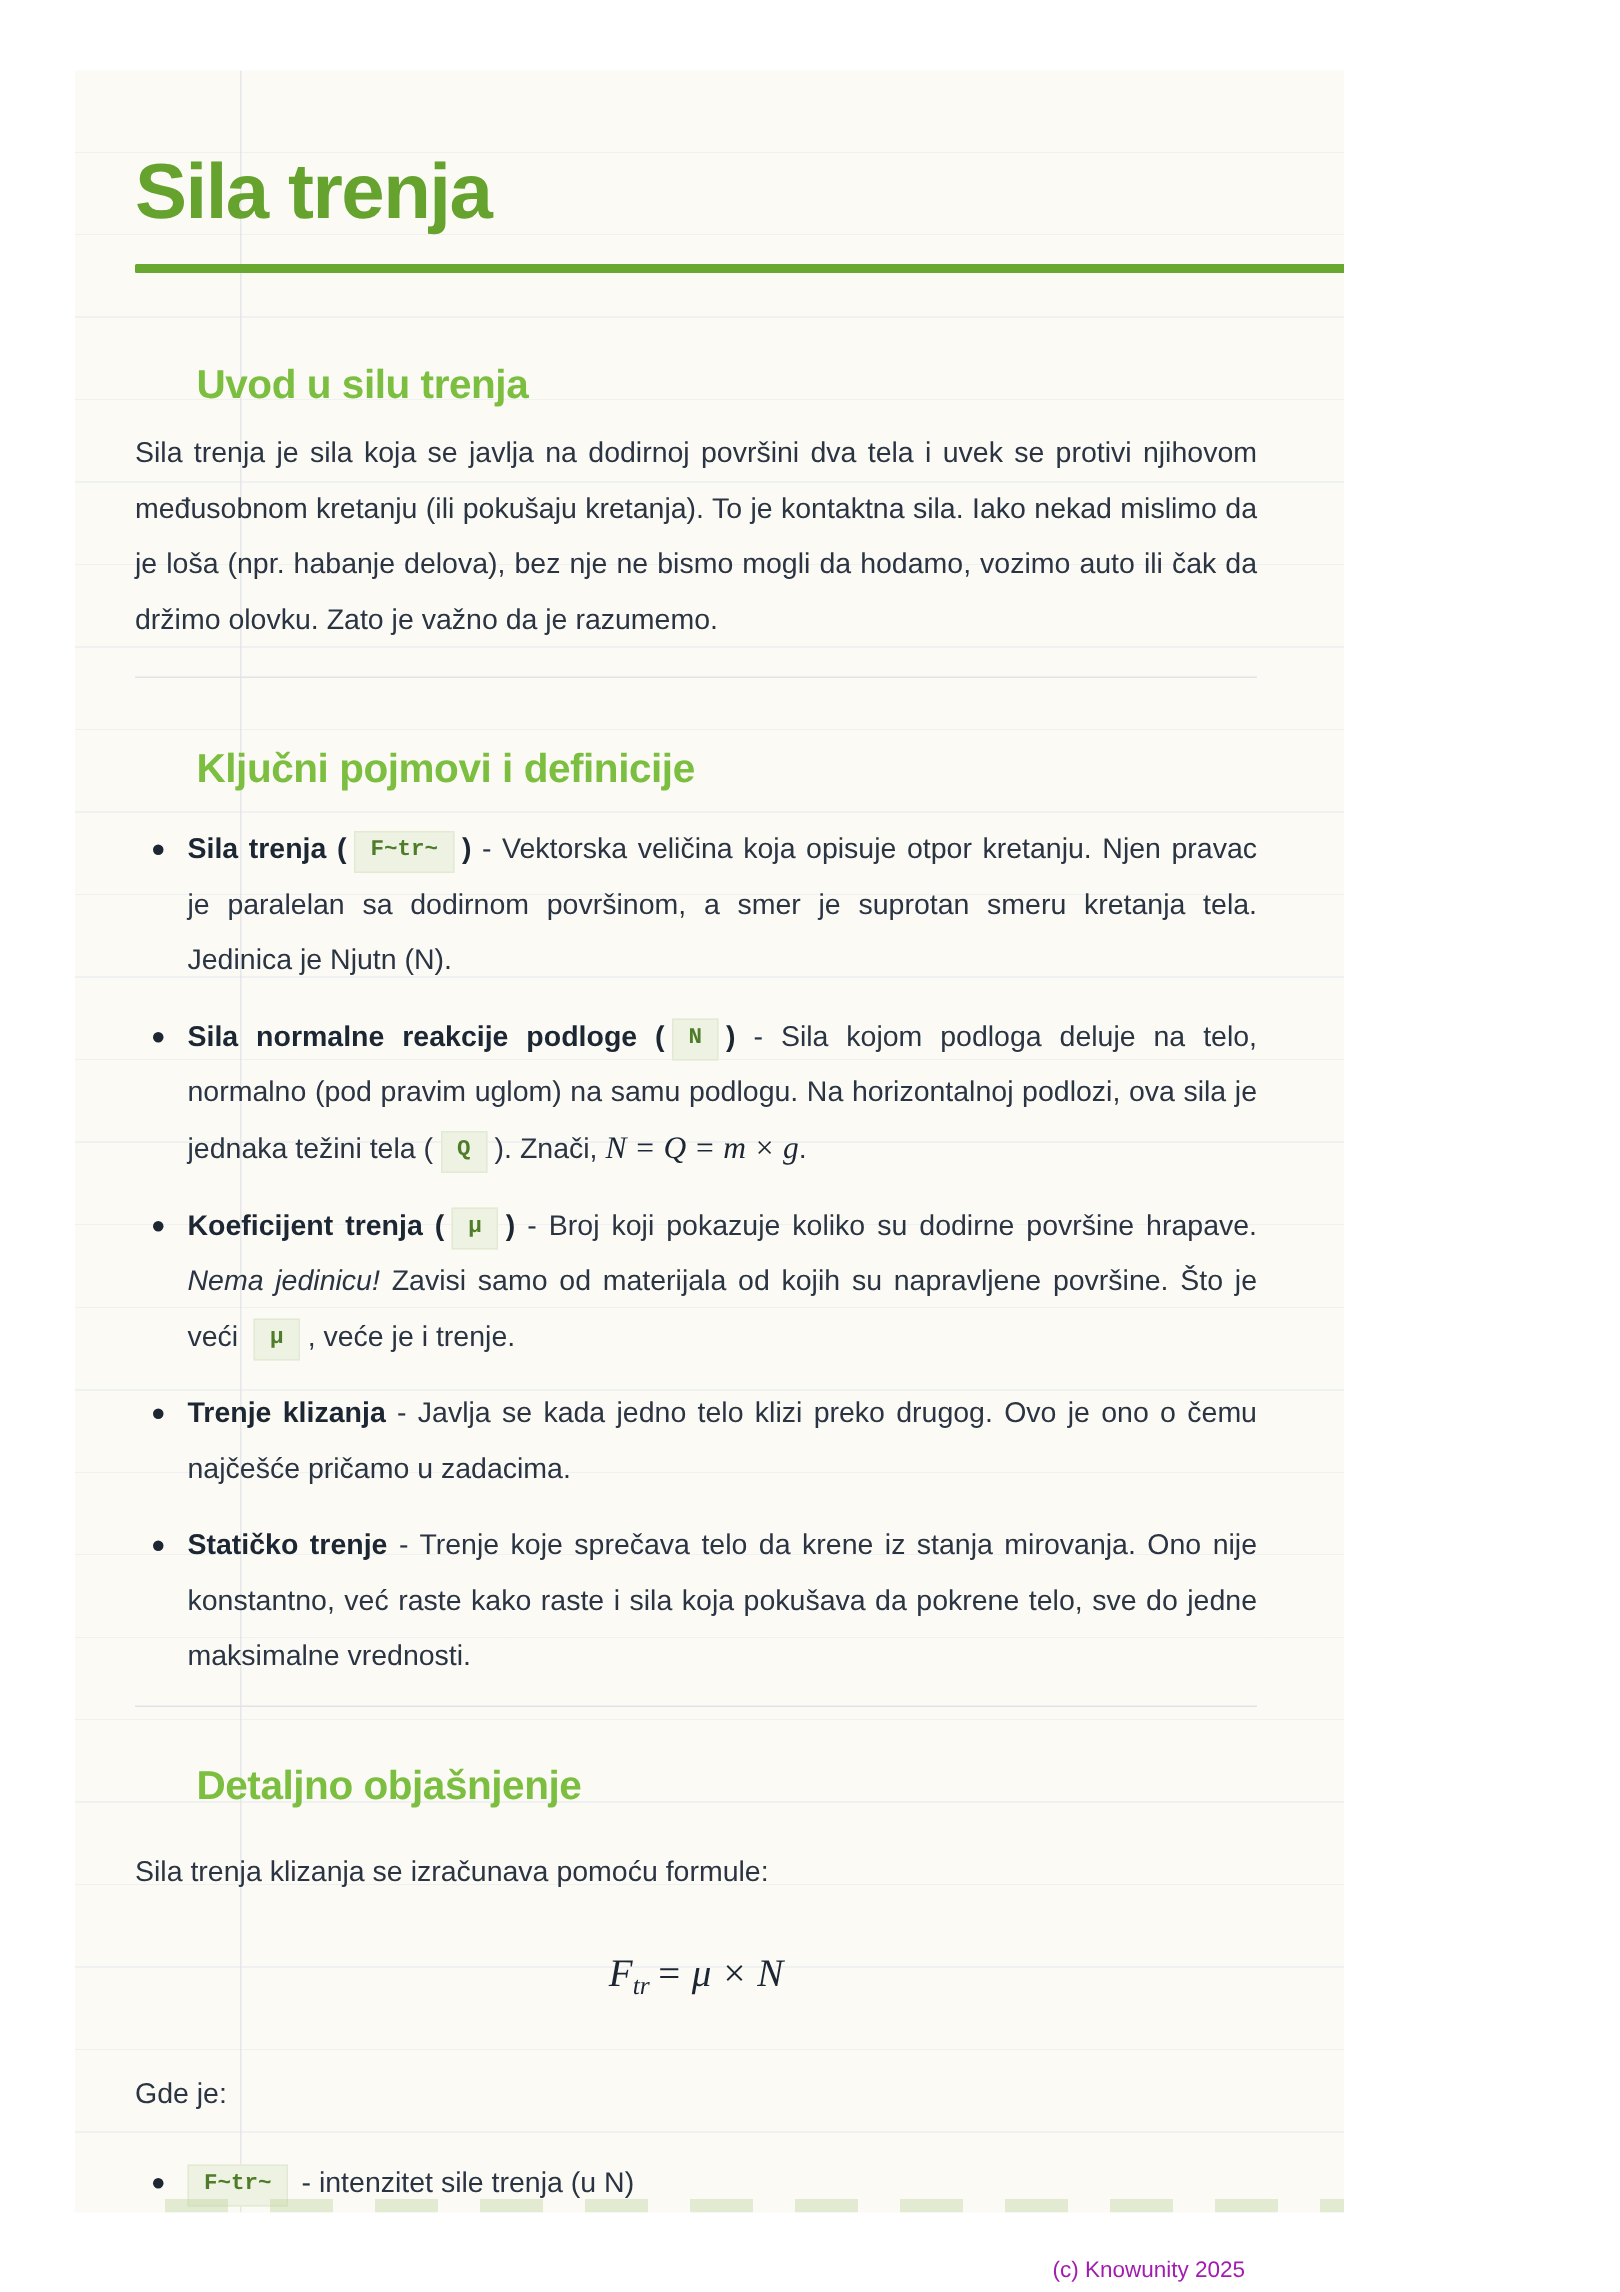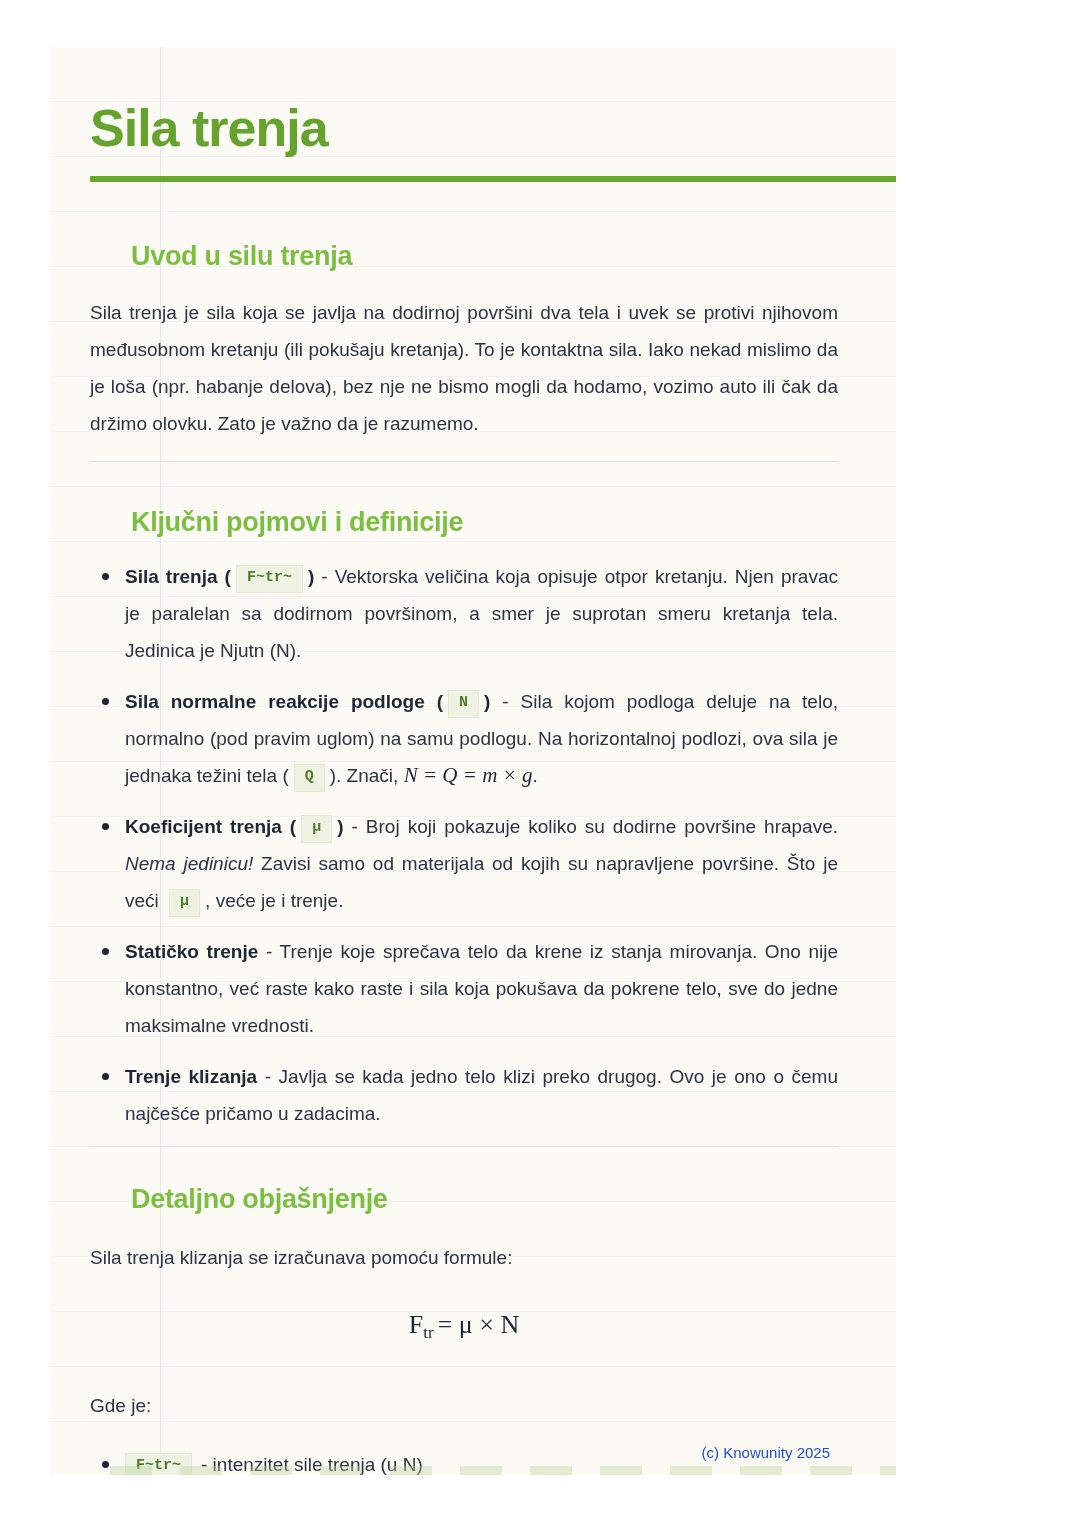--- a/index.html
+++ b/index.html
@@ -39,21 +39,21 @@
   h2.section-heading {
     font-size:27px; line-height:32px; font-weight:700; color:#7cbe40; letter-spacing:-0.3px;margin-left:41px;
   }
   .h2-intro   { margin-top:58px; }
   .h2-key     { margin-top:44px; }
   .h2-detail  { margin-top:36px; }
 
   p.body-text {
     font-size:19px; line-height:37px; text-align:justify; color:#2b3442;
   }
-  .p-intro { margin-top:22px; }
+  .p-intro { margin-top:12px; }
   .p-formula-intro { margin-top:24px; text-align:left; }
   .p-where { margin-top:44px; text-align:left; }
 
   .divider { margin-top:19px; width:748px; height:1px; background:#e2e2e8; }
   .divider-2 { margin-top:8px; }
 
   ul.term-list { margin-top:20px; list-style:none; }
   ul.term-list > li {
     position:relative; padding-left:35px; margin-bottom:14px;
     font-size:19px; line-height:37px; text-align:justify; color:#2b3442;
@@ -71,35 +71,35 @@
   }
   .badge {
     display:inline-block; margin:0 5px; padding:1px 10px 3px;
     background:#edf2e3; border:1px solid #e2ead3; border-radius:0;
     font-family:"Liberation Mono", monospace; font-weight:700; font-size:15px;
     color:#4e7c28; line-height:22px; vertical-align:2px;
   }
 
   .formula-block { margin-top:34px; text-align:center; }
   .formula {
-    font-family:"Liberation Serif", serif; 
+    font-family:"Liberation Serif", serif; font-style:italic;
     font-size:26px; color:#1c2733;
   }
   .formula .sub {
     font-size:17px; vertical-align:-5px; margin-right:4px;
   }
 
   ul.where-list { margin-top:22px; list-style:none; }
   ul.where-list > li {
     position:relative; padding-left:35px; font-size:19px; line-height:37px; color:#2b3442;
   }
 
   .footer-credit {
-    position:absolute; top:1444px; right:66px; z-index:5;
-    font-size:15px; color:#1d4ed8;text-align:center;
+    position:absolute; top:1505px; right:66px; z-index:5;
+    font-size:15px; color:#a21caf;text-align:center;
   }
 </style>
 </head>
 <body>
 
 <div class="page">
   <div class="card">
     <div class="margin-line"></div>
     <div class="stripe"></div>
 
@@ -118,24 +118,24 @@
         <li>
           <span class="dot"></span><span class="bold">Sila trenja (</span><span class="badge">F~tr~</span><span class="bold">)</span><span> - Vektorska veličina koja opisuje otpor kretanju. Njen pravac je paralelan sa dodirnom površinom, a smer je suprotan smeru kretanja tela. Jedinica je Njutn (N).</span>
         </li>
         <li>
           <span class="dot"></span><span class="bold">Sila normalne reakcije podloge (</span><span class="badge">N</span><span class="bold">)</span><span> - Sila kojom podloga deluje na telo, normalno (pod pravim uglom) na samu podlogu. Na horizontalnoj podlozi, ova sila je jednaka težini tela (</span><span class="badge">Q</span><span>). Znači, </span><span class="math">N = Q = m × g</span><span>.</span>
         </li>
         <li>
           <span class="dot"></span><span class="bold">Koeficijent trenja (</span><span class="badge">μ</span><span class="bold">)</span><span> - Broj koji pokazuje koliko su dodirne površine hrapave. </span><span class="em-italic">Nema jedinicu!</span><span> Zavisi samo od materijala od kojih su napravljene površine. Što je veći </span><span class="badge">μ</span><span>, veće je i trenje.</span>
         </li>
         <li>
-          <span class="dot"></span><span class="bold">Statičko trenje</span><span> - Trenje koje sprečava telo da krene iz stanja mirovanja. Ono nije konstantno, već raste kako raste i sila koja pokušava da pokrene telo, sve do jedne maksimalne vrednosti.</span>
+          <span class="dot"></span><span class="bold">Trenje klizanja</span><span> - Javlja se kada jedno telo klizi preko drugog. Ovo je ono o čemu najčešće pričamo u zadacima.</span>
         </li>
         <li>
-          <span class="dot"></span><span class="bold">Trenje klizanja</span><span> - Javlja se kada jedno telo klizi preko drugog. Ovo je ono o čemu najčešće pričamo u zadacima.</span>
+          <span class="dot"></span><span class="bold">Statičko trenje</span><span> - Trenje koje sprečava telo da krene iz stanja mirovanja. Ono nije konstantno, već raste kako raste i sila koja pokušava da pokrene telo, sve do jedne maksimalne vrednosti.</span>
         </li>
       </ul>
 
       <div class="divider divider-2"></div>
 
       <h2 class="section-heading h2-detail">Detaljno objašnjenje</h2>
       <p class="body-text p-formula-intro">Sila trenja klizanja se izračunava pomoću formule:</p>
 
       <div class="formula-block">
         <span class="formula"><span>F</span><span class="sub">tr</span><span>= μ × N</span></span>

